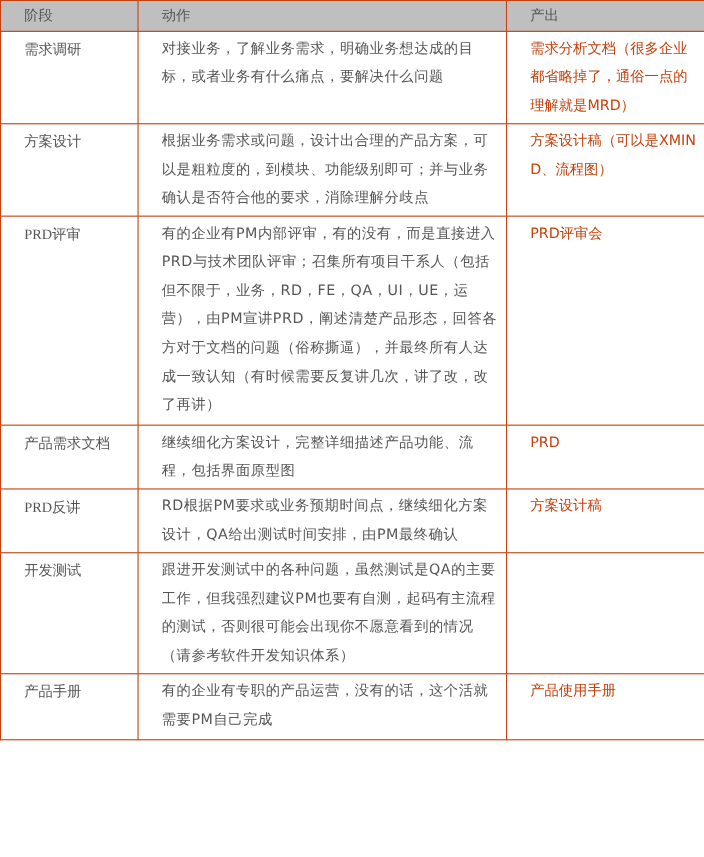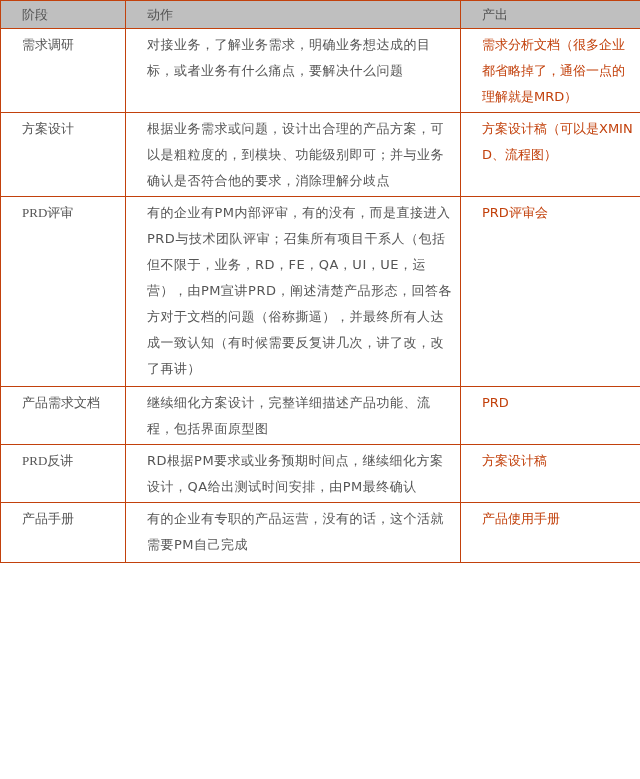--- a/index.html
+++ b/index.html
@@ -72,20 +72,25 @@
       <tr style="height:52px">
         <td class="stage">产品需求文档</td>
         <td class="action">继续细化方案设计，完整详细描述产品功能、流程，包括界面原型图</td>
         <td class="output">PRD</td>
       </tr>
       <tr style="height:52px">
         <td class="stage">PRD反讲</td>
         <td class="action">RD根据PM要求或业务预期时间点，继续细化方案设计，QA给出测试时间安排，由PM最终确认</td>
         <td class="output">方案设计稿</td>
       </tr>
+      <tr style="height:105px">
+        <td class="stage">开发测试</td>
+        <td class="action">跟进开发测试中的各种问题，虽然测试是QA的主要工作，但我强烈建议PM也要有自测，起码有主流程的测试，否则很可能会出现你不愿意看到的情况（请参考软件开发知识体系）</td>
+        <td class="output"></td>
+      </tr>
       <tr style="height:60px">
         <td class="stage">产品手册</td>
         <td class="action">有的企业有专职的产品运营，没有的话，这个活就需要PM自己完成</td>
         <td class="output">
           <span class="line">产品使用手册</span>
 
         </td>
       </tr>
     </tbody>
   </table>

